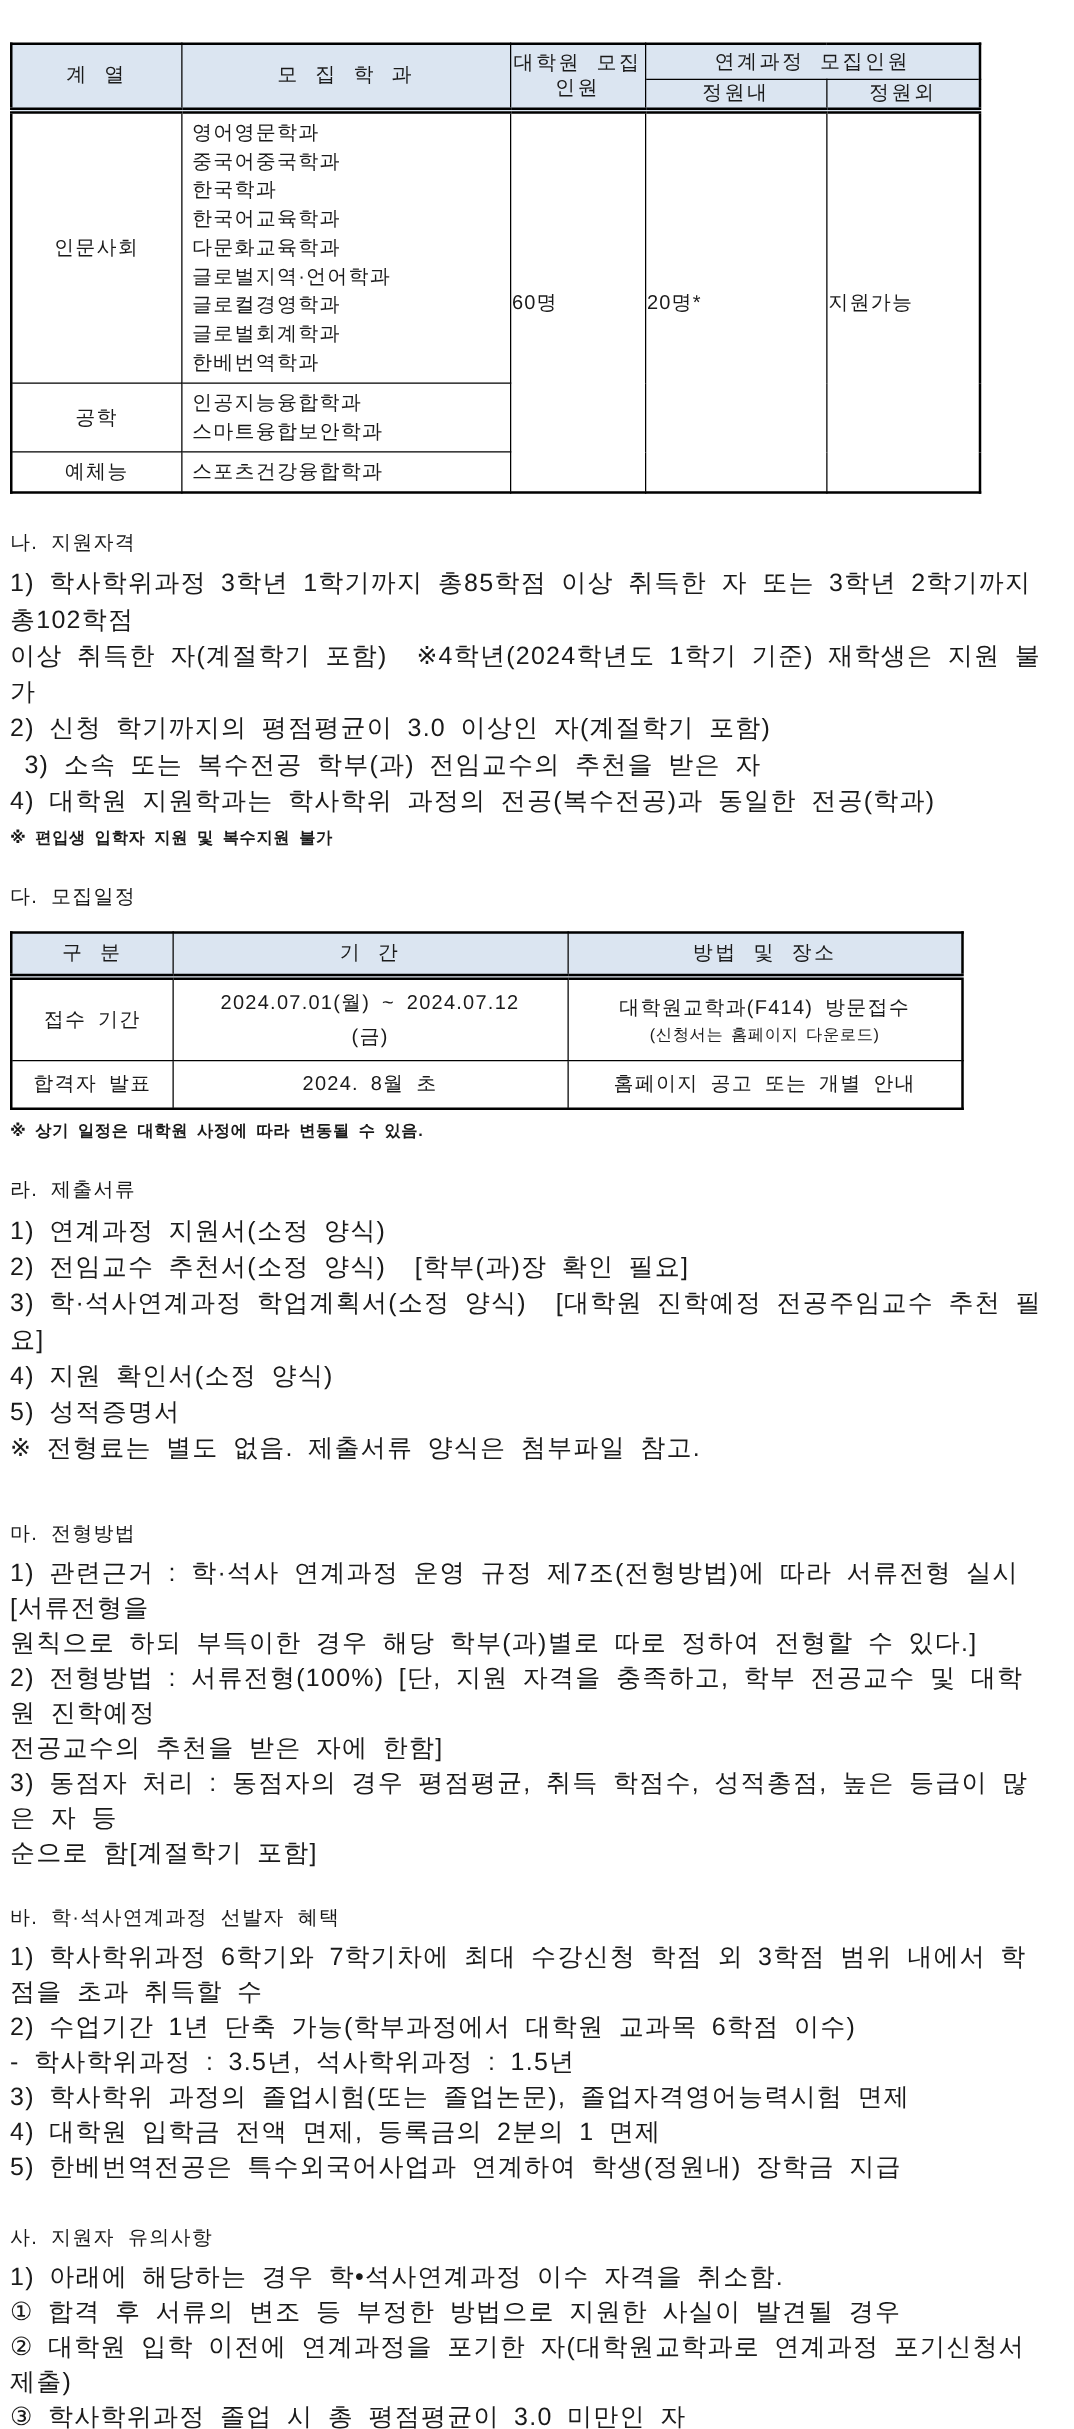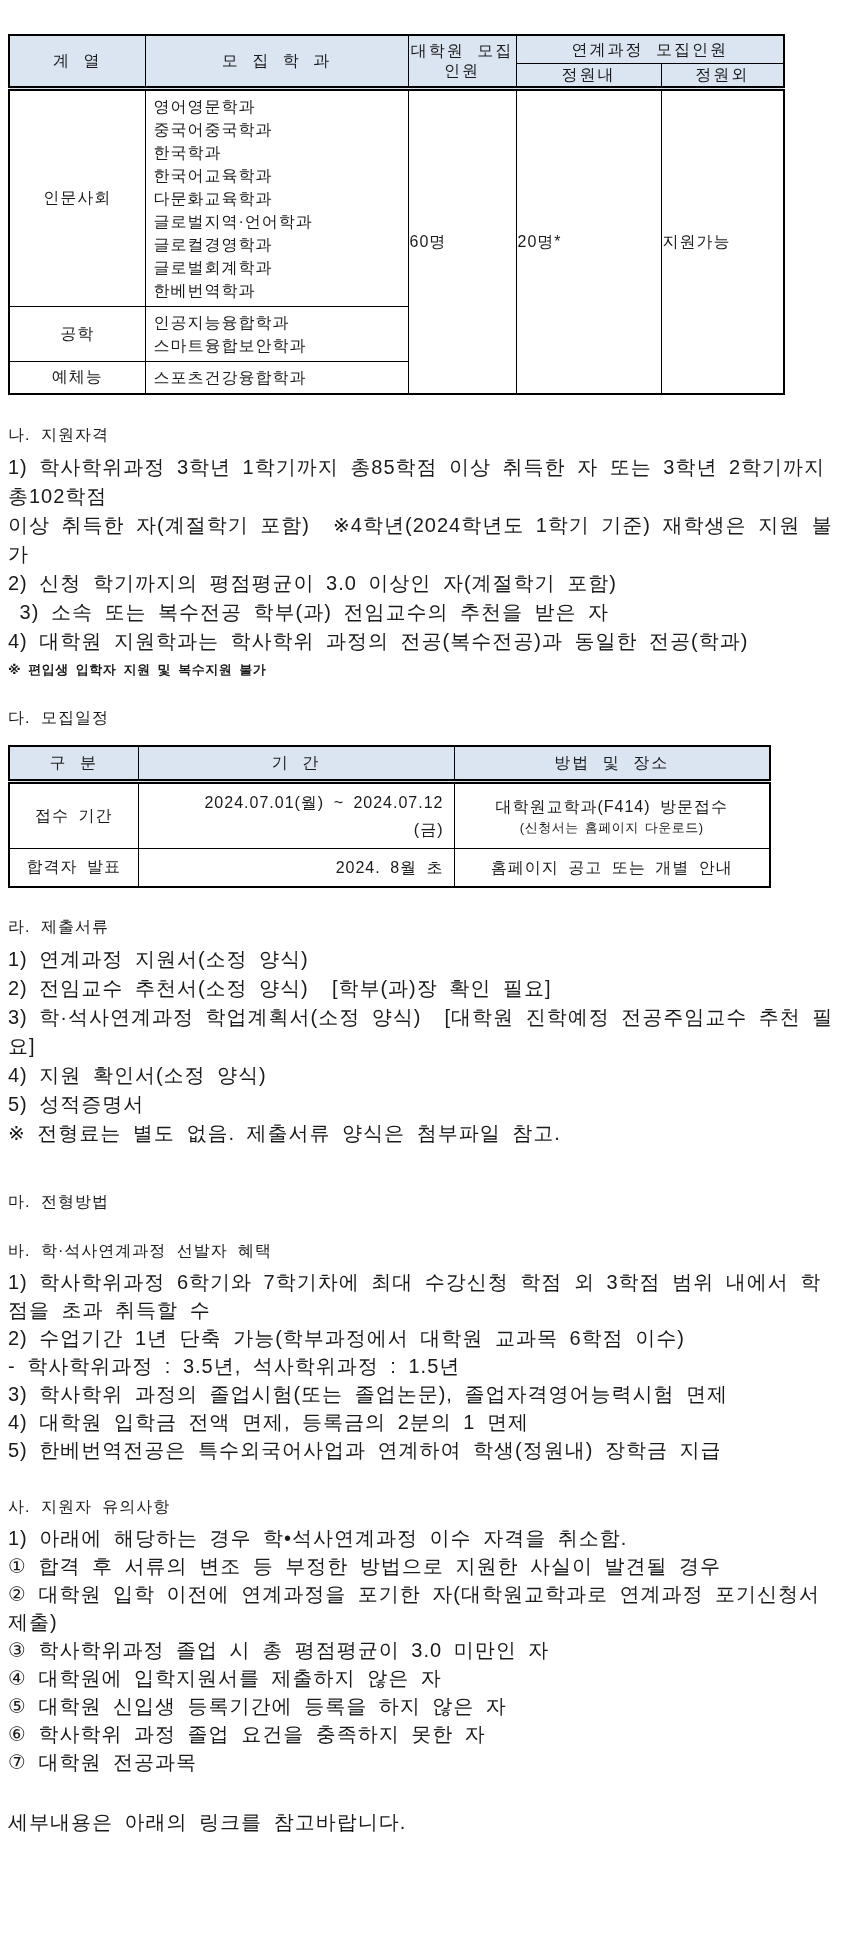--- a/index.html
+++ b/index.html
@@ -43,21 +43,21 @@
   .t2 tbody tr:first-child td{border-top:5px double #000;}
   td{
     font-size:16px;letter-spacing:1px;word-spacing:4px;
     vertical-align:middle;white-space:pre-wrap;
   }
   .cell-center{}
   .t1 td.depts{text-align:left;padding:4px 8px;line-height:23px;}
   .t1 td.cat{text-align:center;}
   .t2 thead th{height:30px;}
   .t2 td.label{text-align:center;}
-  .t2 td.period{text-align:right;padding:5px 10px;line-height:27px;}
+  .t2 td.period{text-align:center;padding:5px 10px;line-height:27px;}
   .t2 td.method{text-align:center;padding:4px 4px;line-height:24px;}
   .t2 .method-sub{font-size:13px;line-height:18px;letter-spacing:0.5px;word-spacing:2px;display:block;}
   .mt-note{margin-top:5px;}
 </style>
 </head>
 <body>
 
 <div class="page">
 
 
@@ -141,30 +141,37 @@
         <td class="method"><span>대학원교학과(F414) 방문접수</span><span class="method-sub">(신청서는 홈페이지 다운로드)</span></td>
       </tr>
       <tr style="height:31px;">
         <td class="label">합격자 발표</td>
         <td class="period">2024. 8월 초</td>
         <td class="method">홈페이지 공고 또는 개별 안내</td>
       </tr>
     </tbody>
   </table>
 
+  <div class="note-sm" style="margin-top:8px;">※ 상기 일정은 대학원 사정에 따라 변동될 수 있음.</div>
 
   <div class="sec-title" style="margin-top:28px;">라. 제출서류</div>
   <p class="para" style="margin-top:7px;">1) 연계과정 지원서(소정 양식)
 2) 전임교수 추천서(소정 양식)  [학부(과)장 확인 필요]
 3) 학·석사연계과정 학업계획서(소정 양식)  [대학원 진학예정 전공주임교수 추천 필요]
 4) 지원 확인서(소정 양식)
 5) 성적증명서
 ※ 전형료는 별도 없음. 제출서류 양식은 첨부파일 참고.</p>
 
   <div class="sec-title" style="margin-top:43px;">마. 전형방법</div>
+  <p class="para tight" style="margin-top:6px;">1) 관련근거 : 학·석사 연계과정 운영 규정 제7조(전형방법)에 따라 서류전형 실시[서류전형을
+원칙으로 하되 부득이한 경우 해당 학부(과)별로 따로 정하여 전형할 수 있다.]
+2) 전형방법 : 서류전형(100%) [단, 지원 자격을 충족하고, 학부 전공교수 및 대학원 진학예정
+전공교수의 추천을 받은 자에 한함]
+3) 동점자 처리 : 동점자의 경우 평점평균, 취득 학점수, 성적총점, 높은 등급이 많은 자 등
+순으로 함[계절학기 포함]</p>
 
   <div class="sec-title" style="margin-top:27px;">바. 학·석사연계과정 선발자 혜택</div>
   <p class="para tight" style="margin-top:6px;">1) 학사학위과정 6학기와 7학기차에 최대 수강신청 학점 외 3학점 범위 내에서 학점을 초과 취득할 수
 2) 수업기간 1년 단축 가능(학부과정에서 대학원 교과목 6학점 이수)
 - 학사학위과정 : 3.5년, 석사학위과정 : 1.5년
 3) 학사학위 과정의 졸업시험(또는 졸업논문), 졸업자격영어능력시험 면제
 4) 대학원 입학금 전액 면제, 등록금의 2분의 1 면제
 5) 한베번역전공은 특수외국어사업과 연계하여 학생(정원내) 장학금 지급</p>
 
   <div class="sec-title" style="margin-top:32px;">사. 지원자 유의사항</div>

